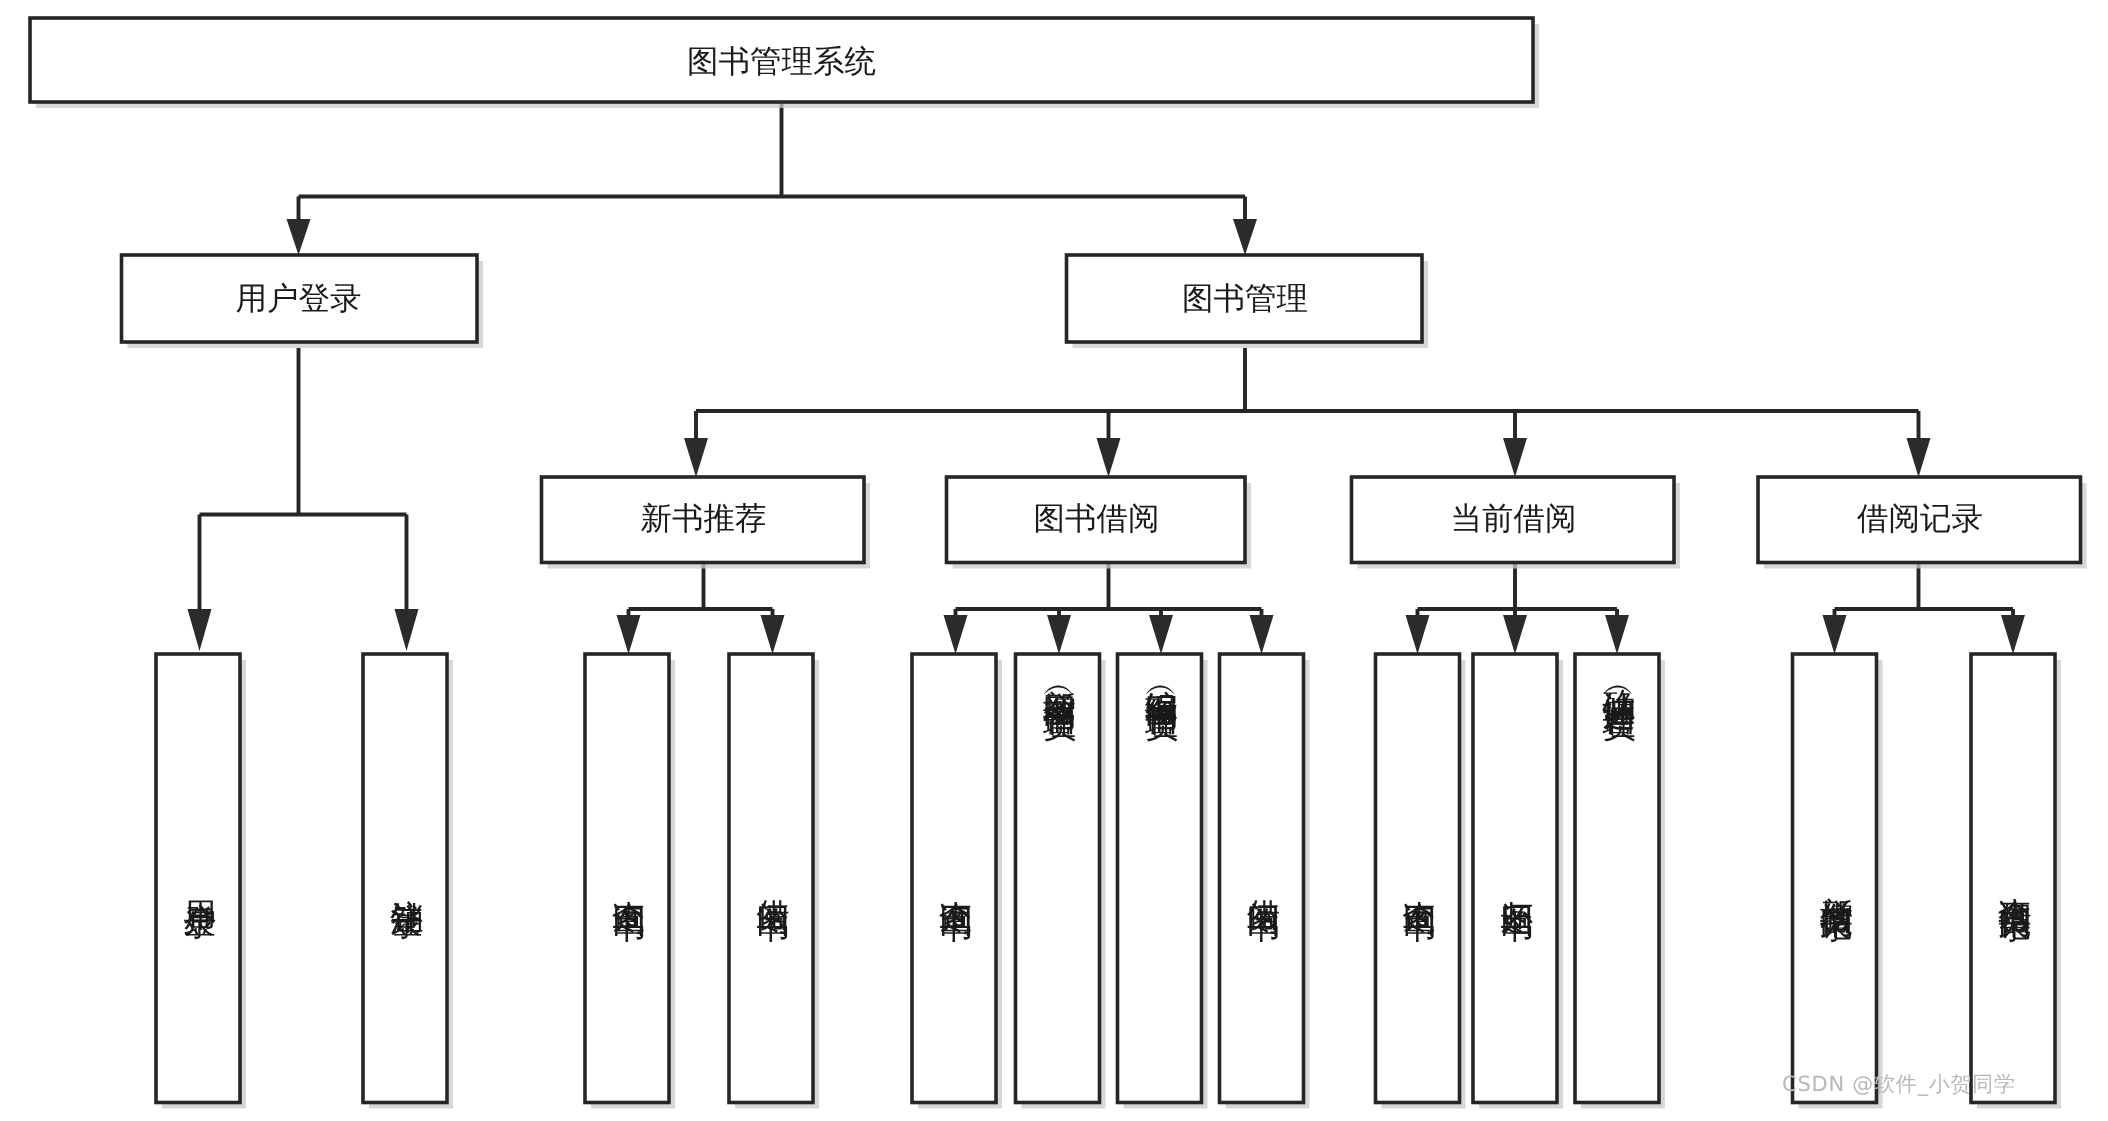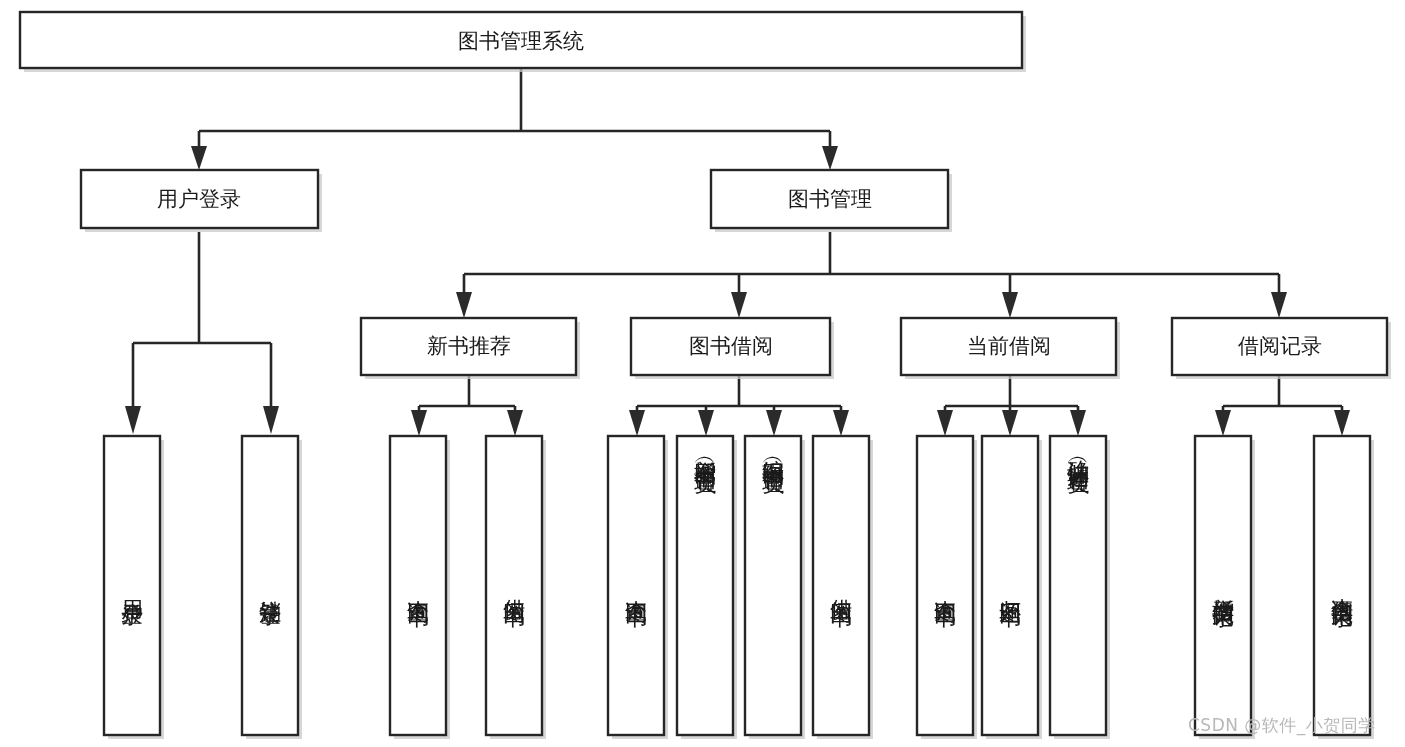--- a/index.html
+++ b/index.html
@@ -68,21 +68,21 @@
     line-height: 1.12;
     letter-spacing: 2px;
     color: #1a1a1a;
     white-space: nowrap;
   }
   #watermark {
     position: absolute;
     left: 1188px;
     top: 714px;
     font-family: "DejaVu Sans", "Liberation Sans", sans-serif;
-    font-size: 17px;
+    font-size: 14px;
     color: #b8b8b8;
     white-space: nowrap;
     letter-spacing: 0.5px;
   }
 </style>
 </head>
 <body>
 
 <div id="diagram-root">
 

